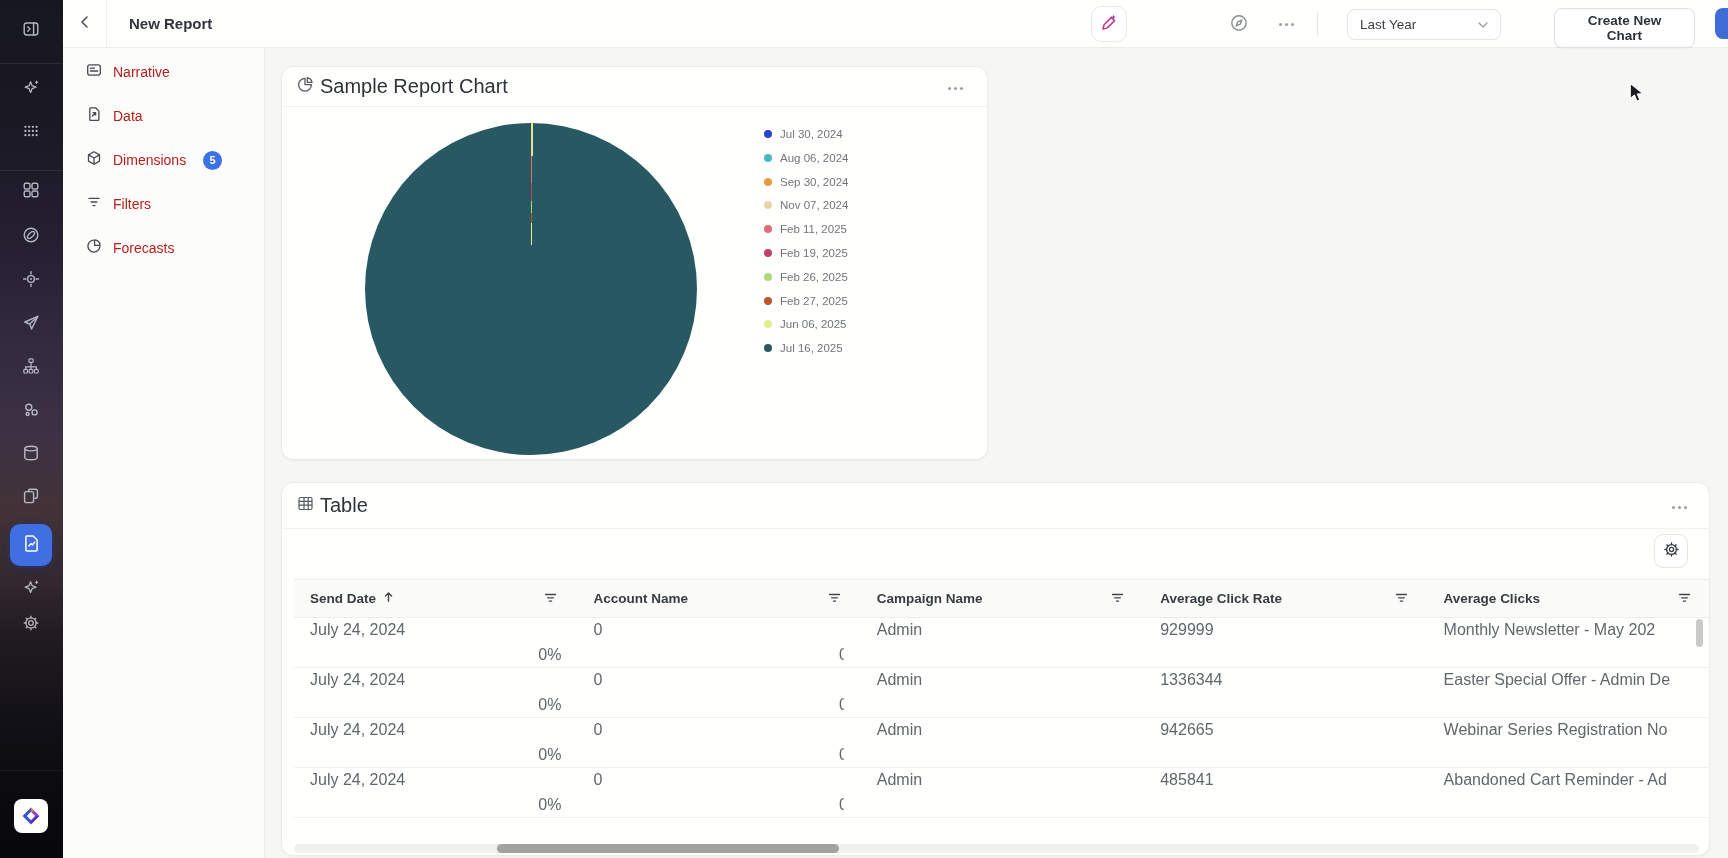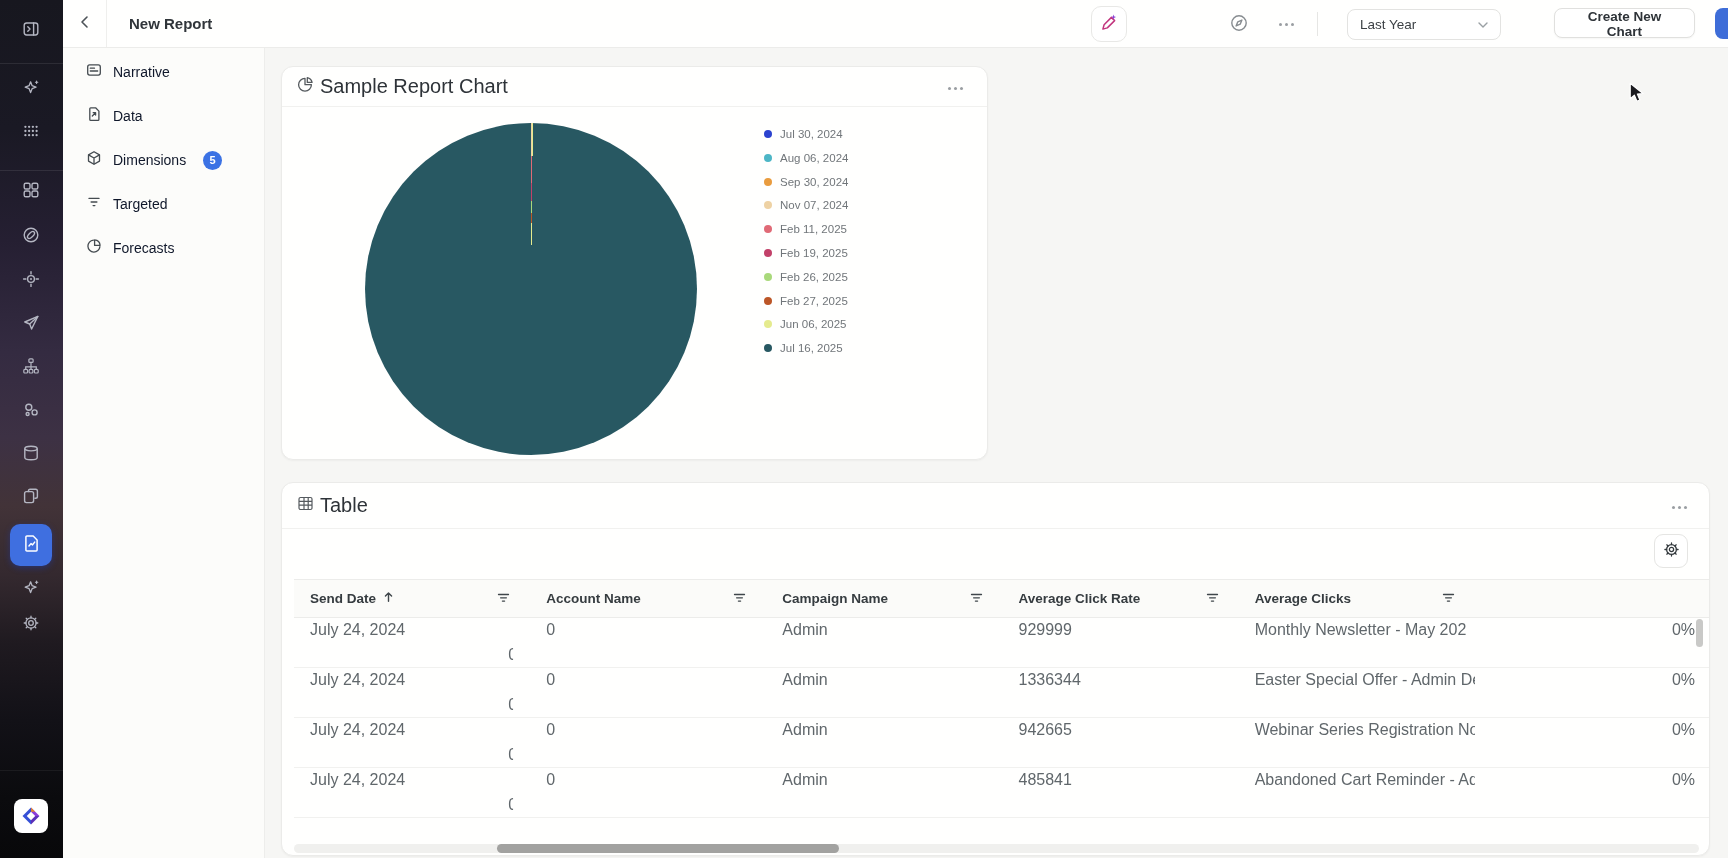--- a/index.html
+++ b/index.html
@@ -26,32 +26,32 @@
     display:flex; align-items:center; justify-content:center; color:#4d5358; cursor:pointer; }
   .page-title { position:absolute; left:66px; top:0; height:47px; display:flex; align-items:center;
     font-size:15px; font-weight:700; color:#30353a; }
   .icon-btn { position:absolute; top:8px; width:32px; height:32px; border:none; background:transparent;
     display:flex; align-items:center; justify-content:center; color:#878c90; cursor:pointer; border-radius:8px; }
   .icon-btn.framed { top:6px; width:36px; height:36px; border:1px solid #e8e8e6; border-radius:10px; background:#fff; }
   .vdiv { position:absolute; top:12px; width:1px; height:24px; background:#e6e6e4; }
   .select { position:absolute; top:9px; height:31px; border:1px solid #e3e3e1; border-radius:8px;
     background:#fff; display:flex; align-items:center; padding:0 12px; font-size:13.5px; color:#3c4145;
     cursor:pointer; justify-content:space-between; }
-  .btn-secondary { position:absolute; top:8px; height:30px; border:1px solid #e0e0de; border-radius:8px;
+  .btn-secondary { position:absolute; top:8px; height:40px; border:1px solid #e0e0de; border-radius:8px;
     background:#fff; font-size:13.5px; font-weight:700; color:#2e3338; cursor:pointer; padding:0 16px;
     box-shadow:0 1px 2px rgba(0,0,0,.04); font-family:inherit; }
   .btn-primary { position:absolute; top:8px; height:31px; border:none; border-radius:8px;
     font-size:13.5px; font-weight:700; color:#fff; cursor:pointer; padding:0 14px; font-family:inherit; }
 
   
   .subsidebar { position:absolute; left:63px; top:48px; width:202px; height:810px; background:#fcfcfa;
     border-right:1px solid #ededeb; padding-top:6px; display:flex; flex-direction:column; gap:8px; }
   .nav-item { margin:0 8px 0 12px; height:36px; border-radius:8px; display:flex; align-items:center;
     padding-left:11px; gap:11px; cursor:pointer; color:#444b50; }
-  .nav-item span.lbl { font-size:14px; font-weight:500; color:#0f172a; }
+  .nav-item span.lbl { font-size:14px; font-weight:500; color:#b91c1c; }
   .badge { min-width:19px; height:19px; border-radius:10px; padding:0 5px; display:flex; align-items:center;
     justify-content:center; color:#fff; font-size:11px; font-weight:700; margin-left:6px; }
 
   
   .card { position:absolute; background:#fffffe; border:1px solid #ebebe9; border-radius:12px;
     box-shadow:0 1px 2px rgba(0,0,0,.04); overflow:hidden; }
   .card-head { position:absolute; left:0; top:0; right:0; display:flex; align-items:center;
     border-bottom:1px solid #f1f1ef; color:#555a5e; }
   .card-head h3 { font-size:20px; font-weight:400; color:#2e3338; margin-left:6px; }
   .dots { display:flex; gap:3px; align-items:center; }
@@ -69,21 +69,21 @@
   .legend .ltxt { font-size:11.5px; color:#71767a; white-space:nowrap; }
 
   .table-card { left:281px; top:482px; width:1429px; height:374px; }
   .table-card .card-head { height:46px; padding-left:15px; }
   .table-card .card-menu { right:16px; top:10px; }
   .gear-btn { position:absolute; right:21px; top:51px; width:34px; height:34px; border:1px solid #e5e5e3;
     border-radius:9px; background:#fff; display:flex; align-items:center; justify-content:center;
     cursor:pointer; color:#33393d; }
 
   .tablewrap { position:absolute; left:12px; top:96px; width:1417px; }
-  .thead, .trow { display:grid; grid-template-columns:repeat(6,1fr); }
+  .thead, .trow { display:grid; grid-template-columns:repeat(5,1fr); }
   .thead { height:39px; background:#fbfbf9; border-top:1px solid #ececea; border-bottom:1px solid #ececea; }
   .th { display:flex; align-items:center; padding:0 12px 0 16px; gap:7px; color:#363c40;
     font-size:13.5px; font-weight:700; white-space:nowrap; overflow:hidden; }
   .th .flt { margin-left:auto; flex:none; cursor:pointer; padding-right:8px; }
   .trow { height:50px; border-bottom:1px solid #f1f1ef; }
   .trow.partial { height:25px; border-bottom:none; }
   .td { display:flex; align-items:center; padding:0 16px; font-size:16px; color:#60676b;
     white-space:nowrap; overflow:hidden; }
   .td.num { justify-content:flex-end; }
   .cliphalf { display:inline-block; clip-path:inset(0 46% 0 0); margin-right:-3px; }
@@ -276,21 +276,21 @@
             <path d="M8 1.7l5.5 3.2v6.2L8 14.3l-5.5-3.2V4.9z"></path>
             <path d="M8 8l5.5-3.1M8 8L2.5 4.9M8 8v6.3"></path>
           </svg></span>
       <span class="lbl">Dimensions</span>
       <span class="badge" style="background:#3b72e4">5</span>
     </div>
     <div class="nav-item">
       <span><svg width="16" height="16" viewBox="0 0 16 16" fill="none" stroke="currentColor" stroke-width="1.3" stroke-linecap="round">
             <path d="M3 4.4h10M5.1 8h5.8M7.1 11.6h1.8"></path>
           </svg></span>
-      <span class="lbl">Targeted</span>
+      <span class="lbl">Filters</span>
     </div>
     <div class="nav-item">
       <span><svg width="16" height="16" viewBox="0 0 16 16" fill="none" stroke="currentColor" stroke-width="1.3" stroke-linecap="round" stroke-linejoin="round">
             <path d="M13.9 8.6A6 6 0 1 1 7.4 2.1"></path>
             <path d="M8.6 1.9a6 6 0 0 1 5.5 5.5H8.6z"></path>
           </svg></span>
       <span class="lbl">Forecasts</span>
     </div>
   </nav>
 

